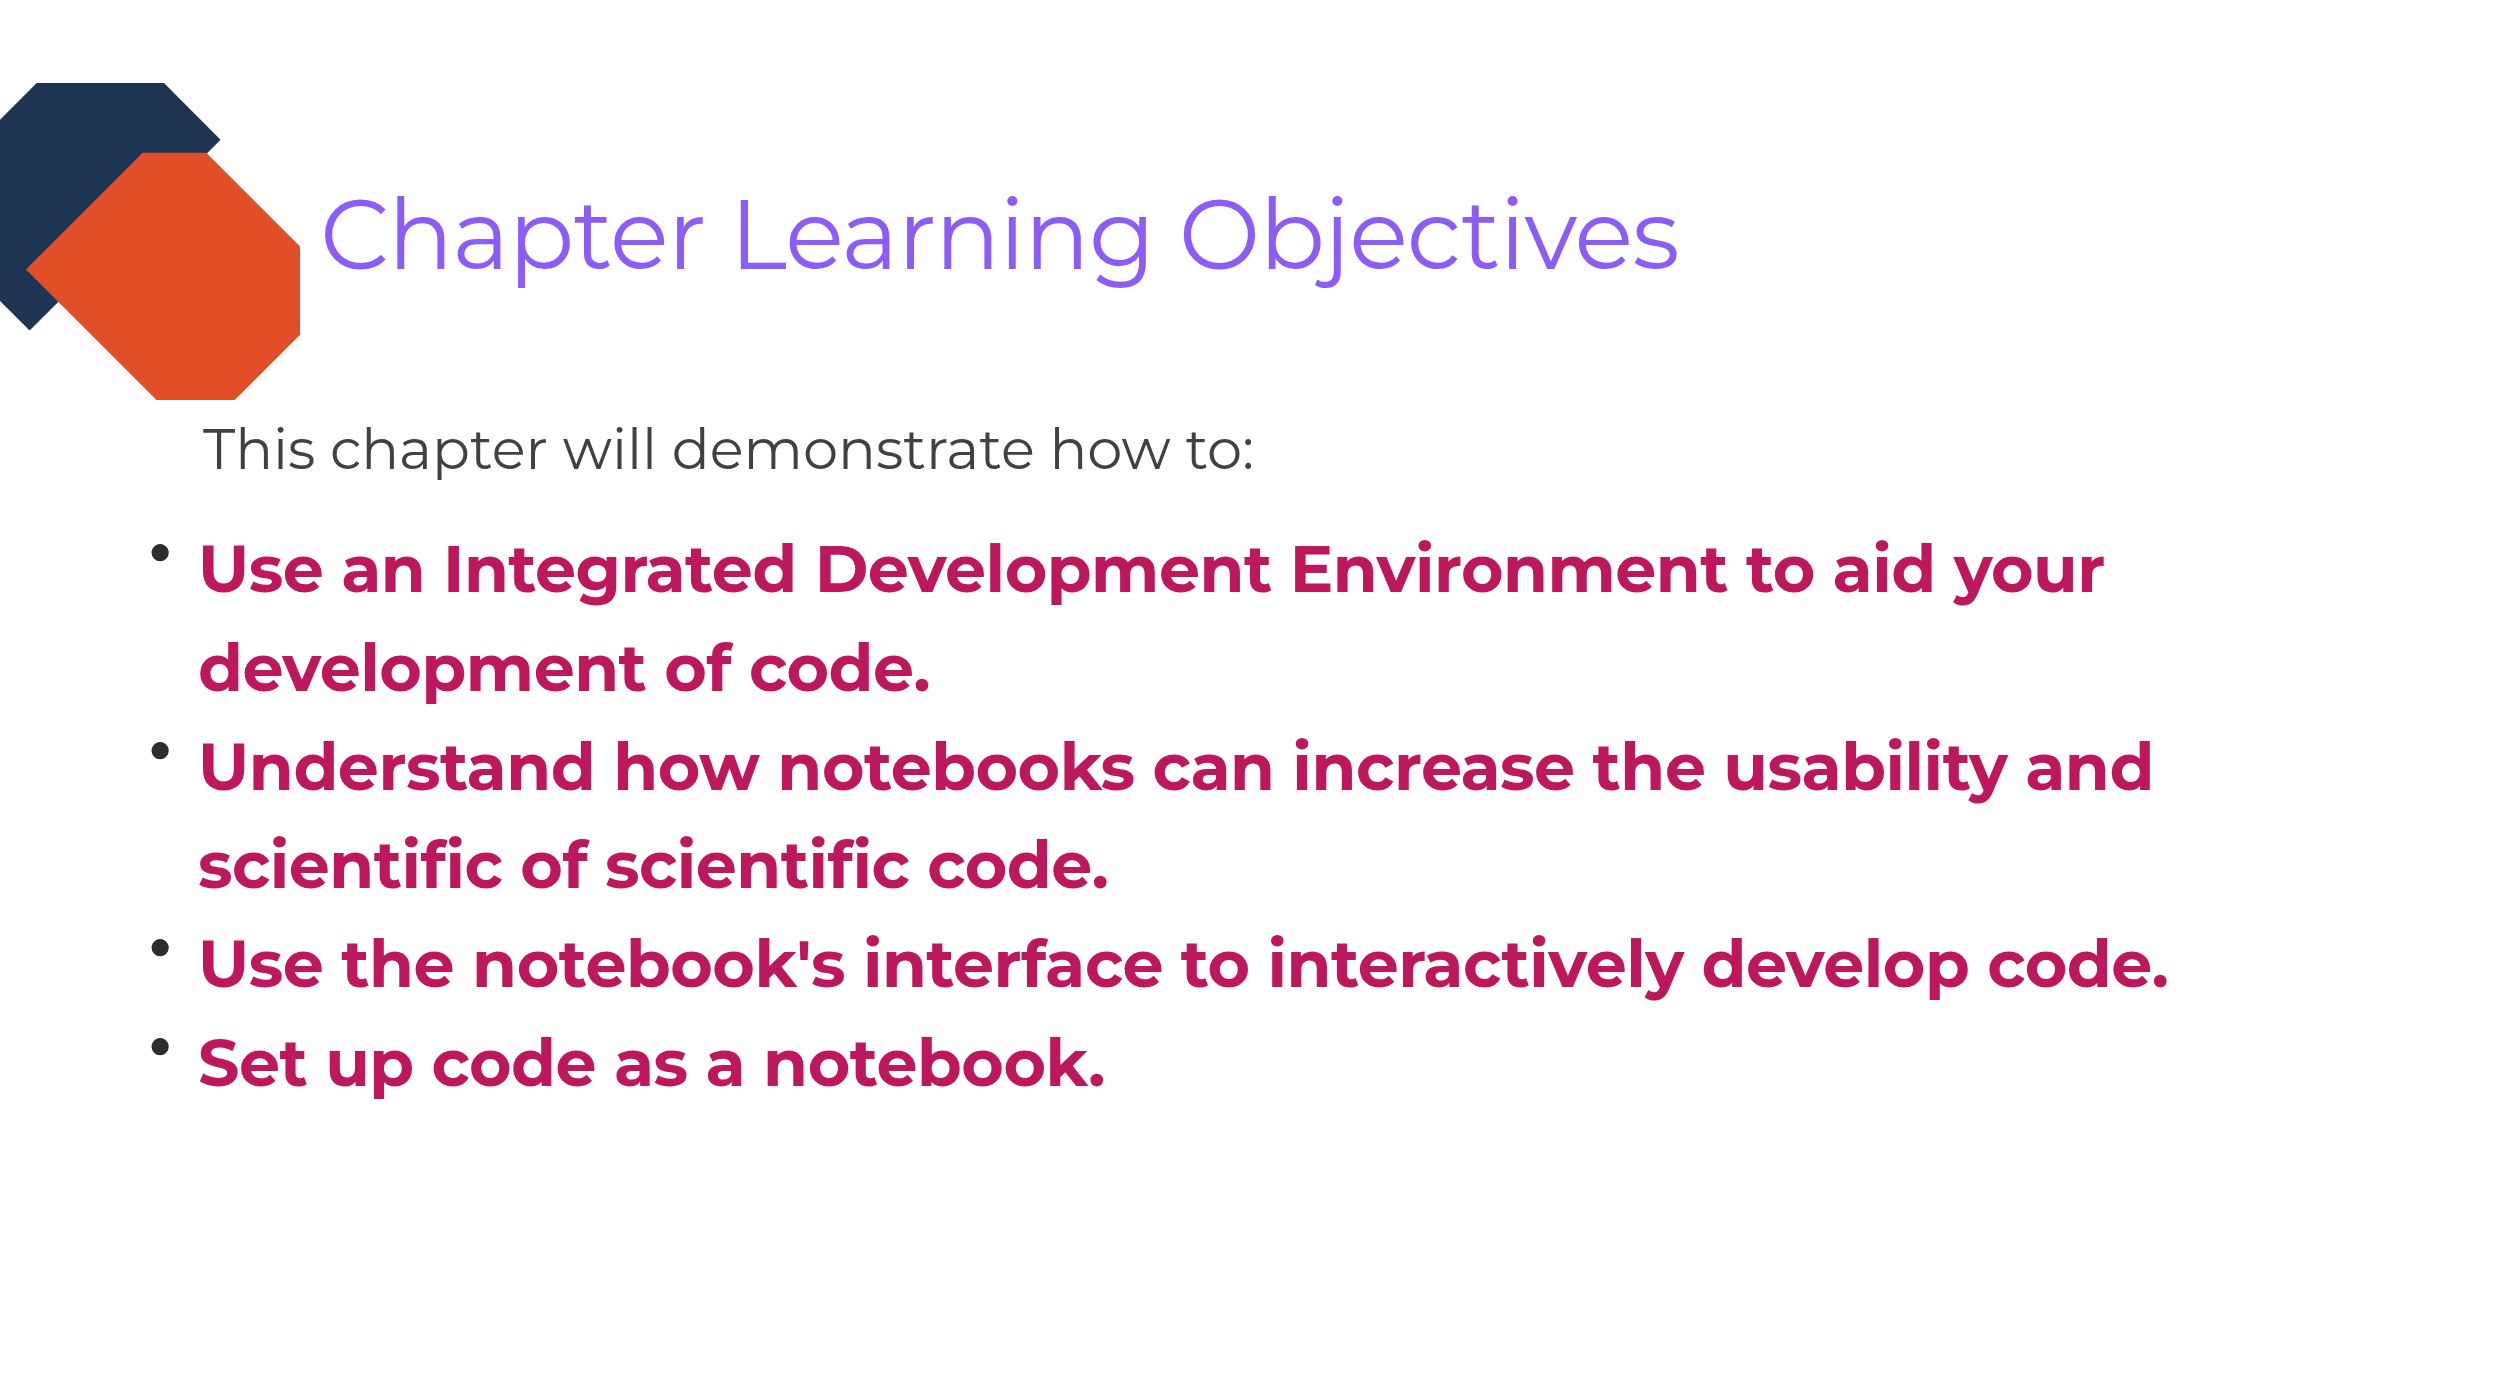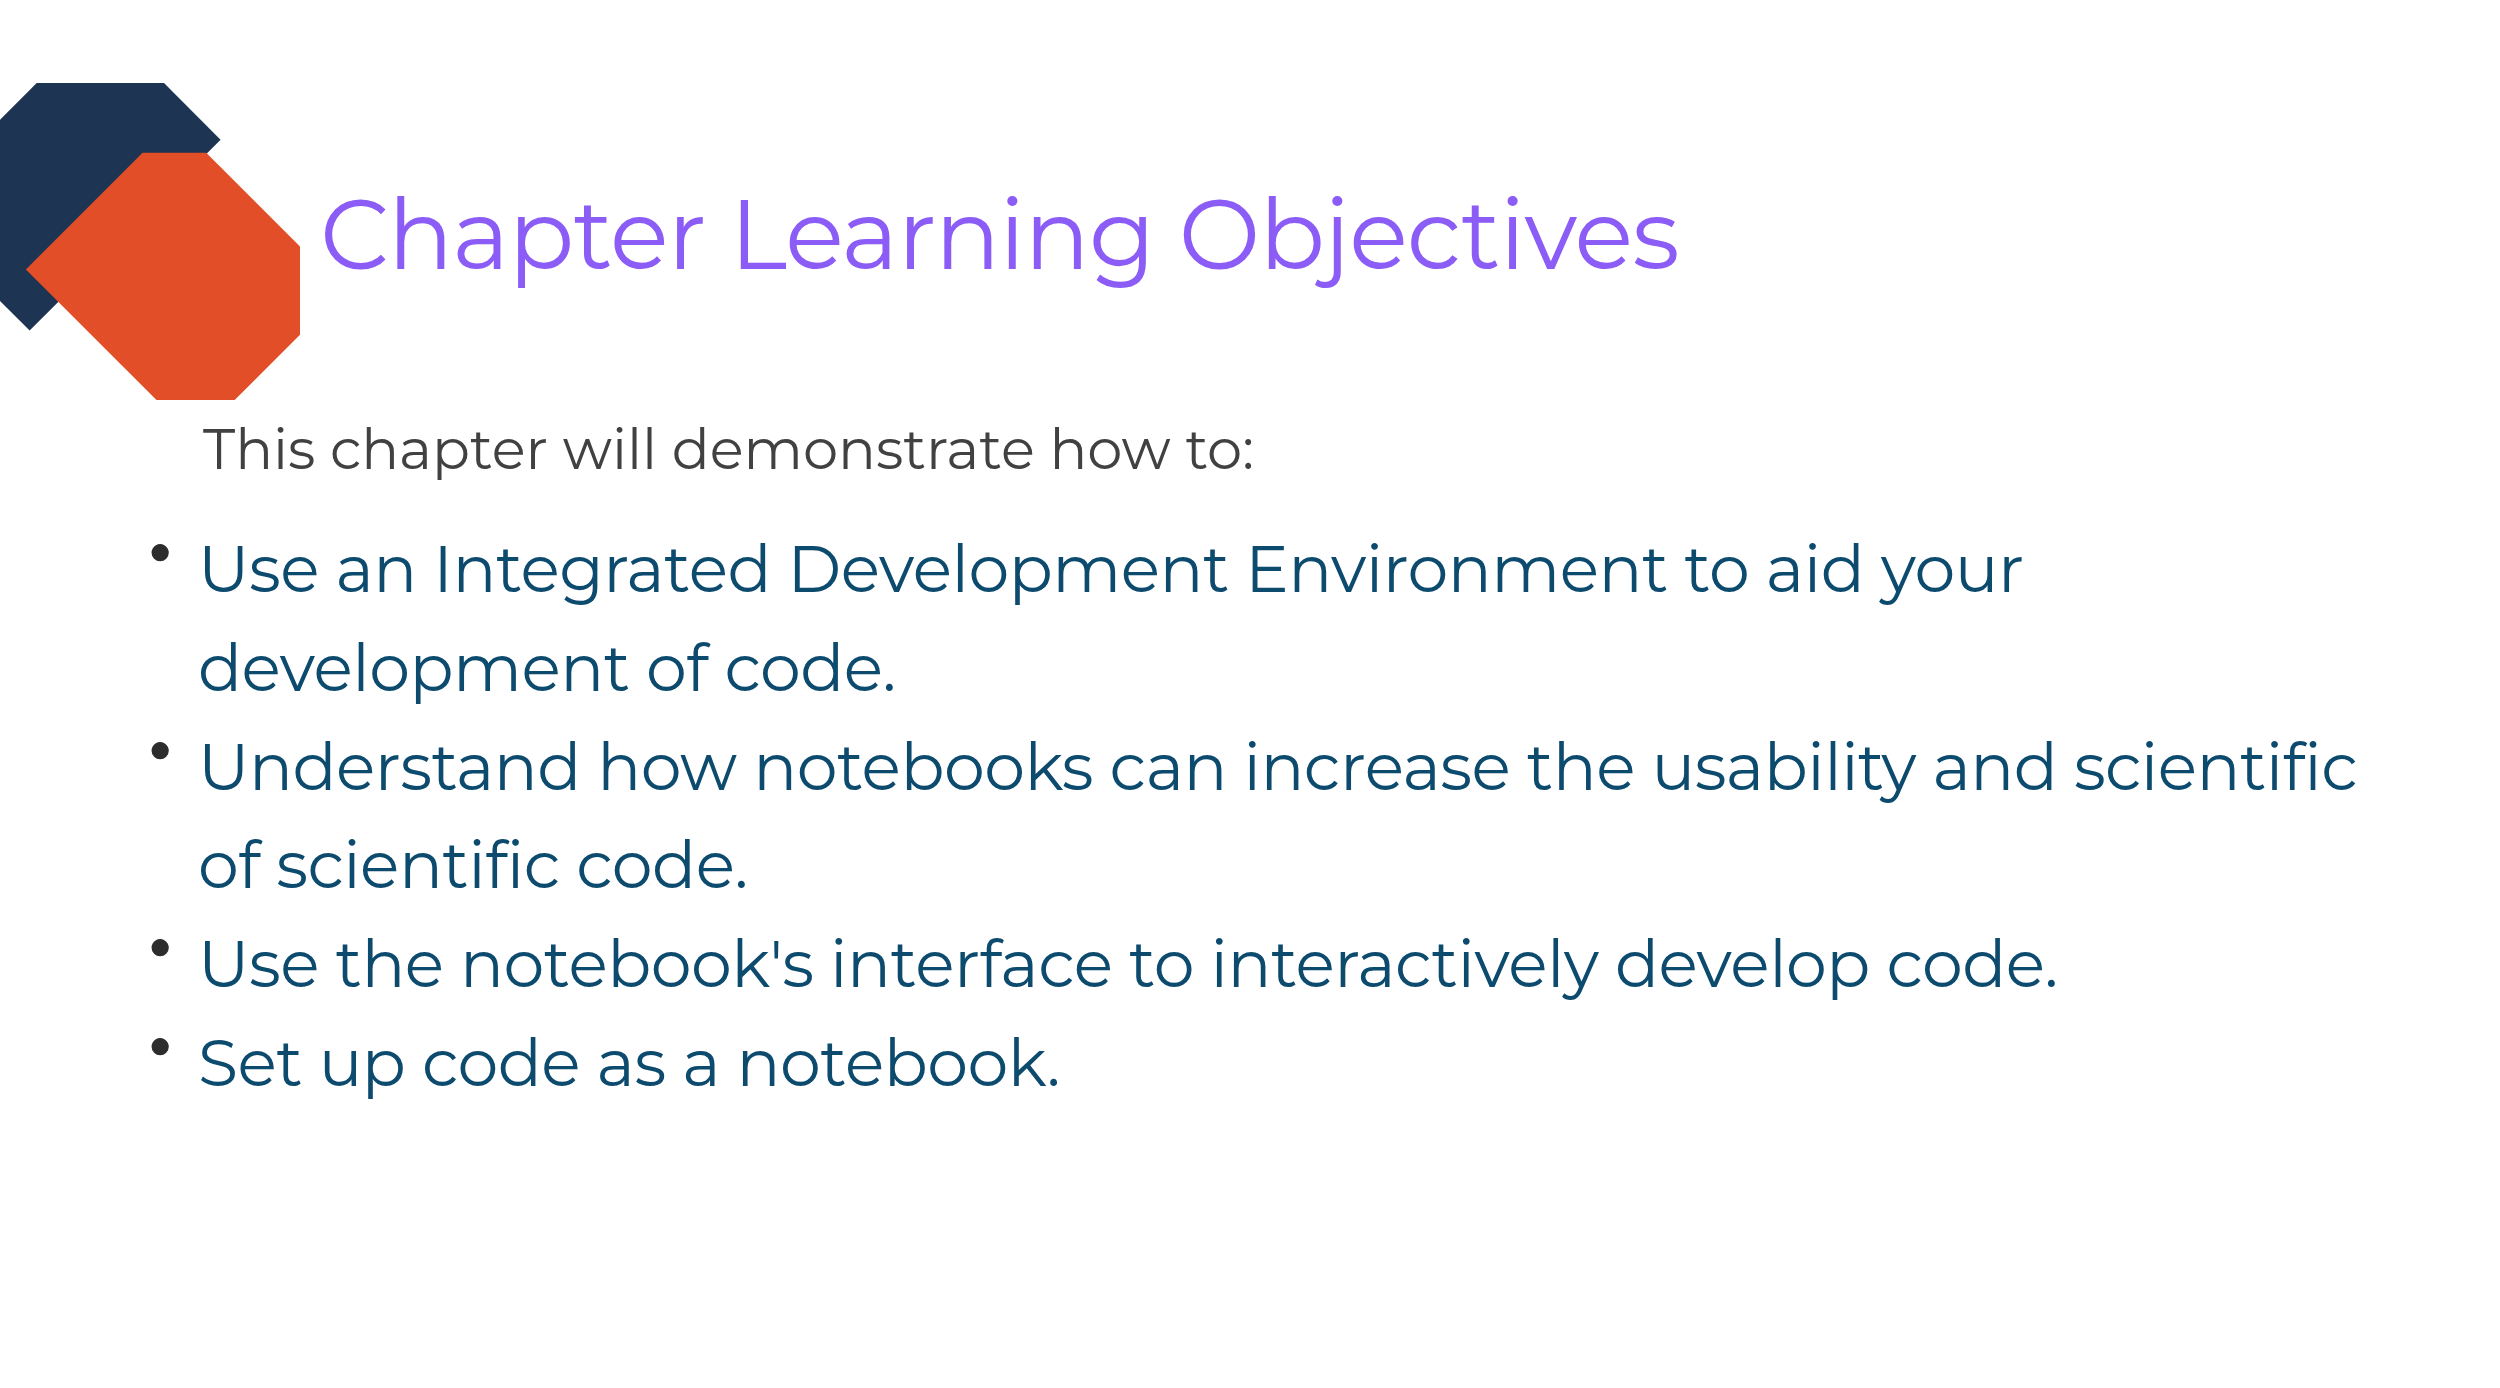--- a/index.html
+++ b/index.html
@@ -43,22 +43,22 @@
     }
     .bullet-list {
       position: absolute;
       top: 520px;
       left: 138px;
       right: 120px;
       list-style: none;
     }
     .bullet-list li {
       font-size: 65px;
-      font-weight: 400;
-      color: #0c4a6e;
+      font-weight: 700;
+      color: #be185d;
       line-height: 1.52;
       padding-left: 60px;
       position: relative;
       letter-spacing: -0.5px;
     }
     .bullet-list li::before {
       content: "●";
       position: absolute;
       left: 10px;
       top: 0;

